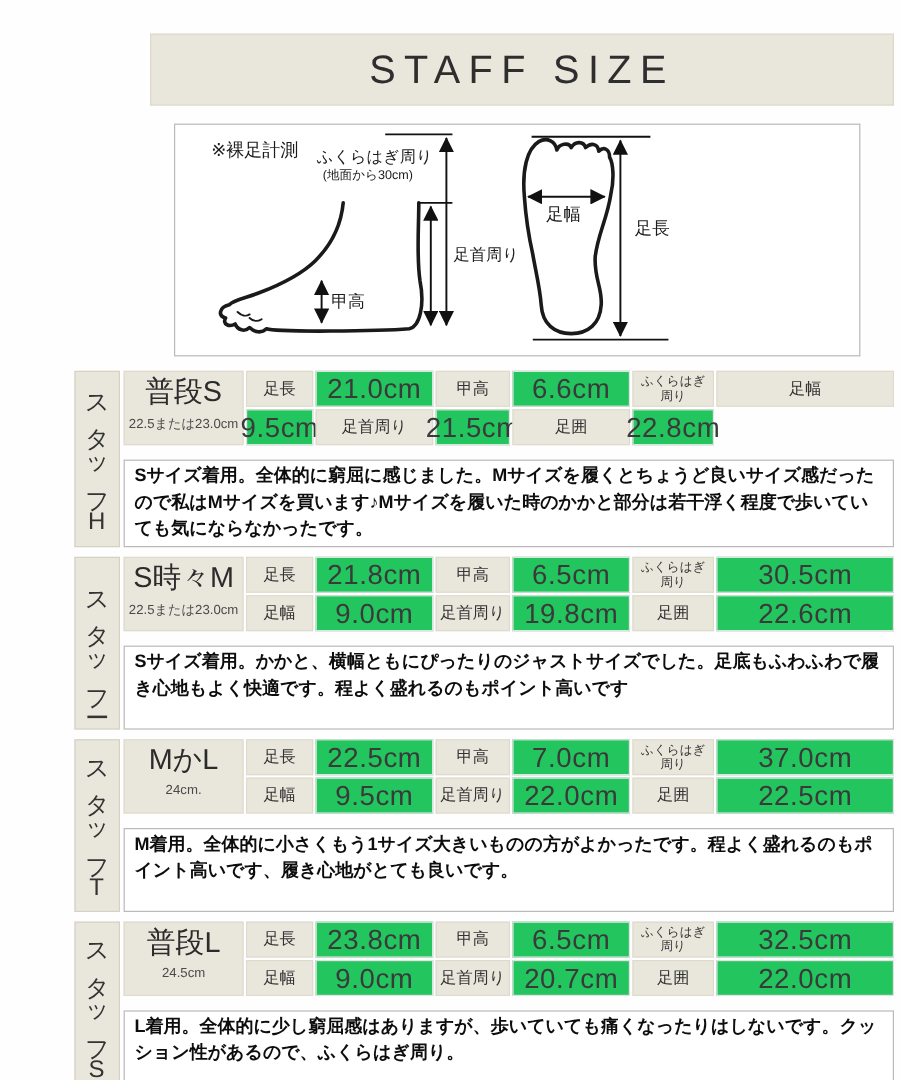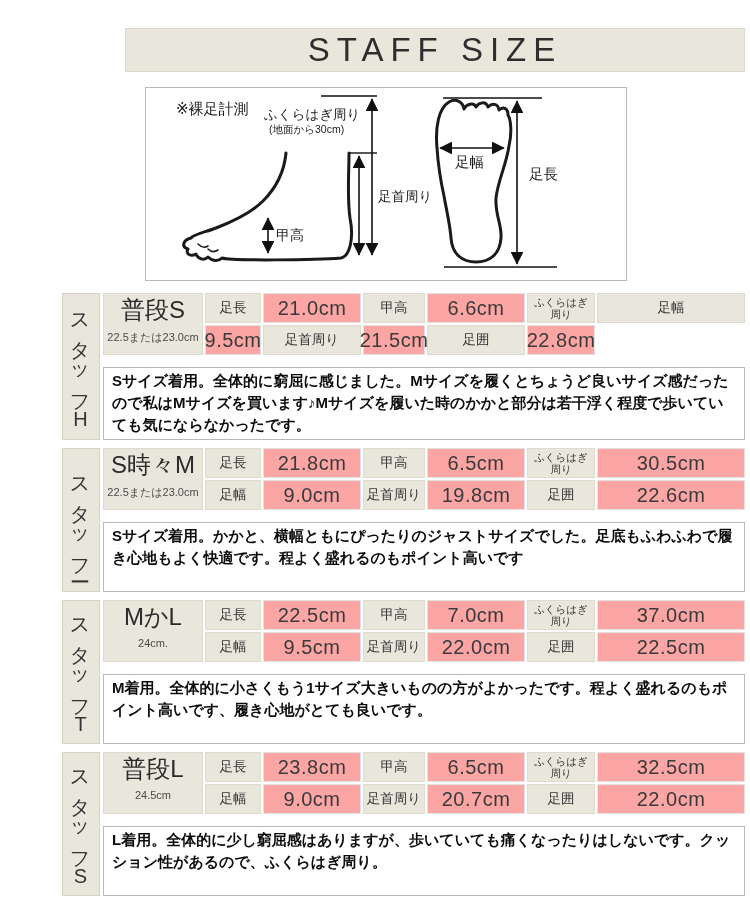--- a/index.html
+++ b/index.html
@@ -1,29 +1,29 @@
 <!DOCTYPE html>
 <html><head>
 <meta charset="utf-8">
 <style>
   * { margin:0; padding:0; box-sizing:border-box; }
   body {
     width:750px; height:900px; background:#fefefe; overflow:hidden;
     font-family:"Liberation Sans","DejaVu Sans",sans-serif; color:#222;
   }
   .header {
-    margin:28px 5px 0 125px; width:620px; height:44px;
+    margin:28px 5px 0 125px; width:620px; height:60px;
     background:#e9e7dc; border:1px solid #dcd9cc;
     display:flex; align-items:center; justify-content:center;
   }
   .header-title {
     font-size:33px; letter-spacing:7px; color:#2e2e2e; font-weight:400;
   }
   .diagram-box {
-    margin:15px 0 0 145px; width:482px; height:194px;
+    margin:15px 0 0 145px; width:572px; height:194px;
     background:#fff; border:1px solid #b9b9b9;
   }
   svg text { font-family:"Liberation Sans","DejaVu Sans",sans-serif; fill:#1c1c1c; }
   .sections { margin:12px 0 0 62px; width:683px; }
   .staff-section { display:flex; gap:3px; margin-bottom:8px; }
   .name-col {
     width:38px; background:#e9e7dc; border:1px solid #d5d2c4;
     display:flex; align-items:center; justify-content:center;
   }
   .name-col span {
@@ -42,23 +42,23 @@
   }
   .size-main { font-size:24px; color:#2b2b2b; }
   .size-sub  { font-size:11px; color:#4a4a4a; margin-top:4px; }
   .mlabel {
     background:#e9e7dc; border:1px solid #dedbce;
     display:flex; align-items:center; justify-content:center;
     font-size:13.5px; color:#333; text-align:center;
   }
   .mlabel.small { font-size:10.5px; line-height:1.15; padding:0 4px; }
   .mvalue {
-    background:#fca5a5; border:1px solid #e2e2e2;
-    display:flex; align-items:center; justify-content:center;
-    font-size:20px; color:#3a3a3a; letter-spacing:0.5px;
+    background:#22c55e; border:1px solid #e2e2e2;
+    display:flex; align-items:center; justify-content:center;
+    font-size:23px; color:#3a3a3a; letter-spacing:0.5px;
   }
   .comment-box {
     margin-top:12px; min-height:70px; background:#fff;
     border:1px solid #b9b9b9; padding:2px 8px 4px 8px;
     font-weight:bold; font-size:15px; line-height:1.45; color:#0d0d0d;
   }
   .page-code { margin:2px 0 0 27px; font-size:20px; color:#1a1a1a; }
 </style>
 </head>
 <body>

